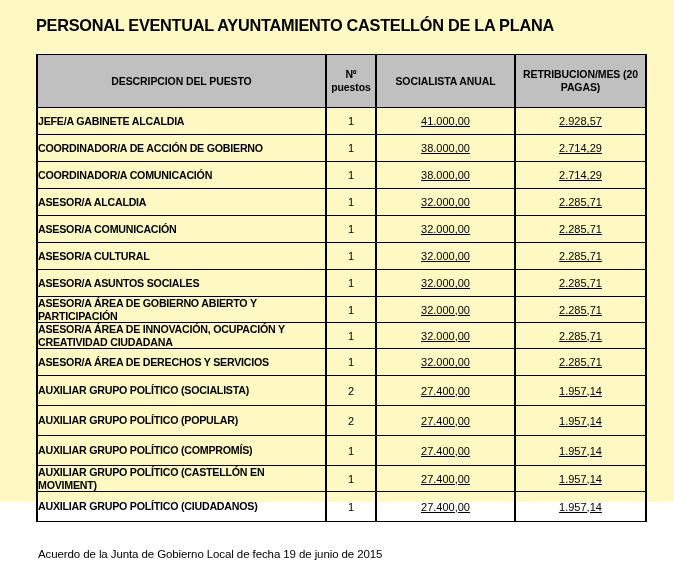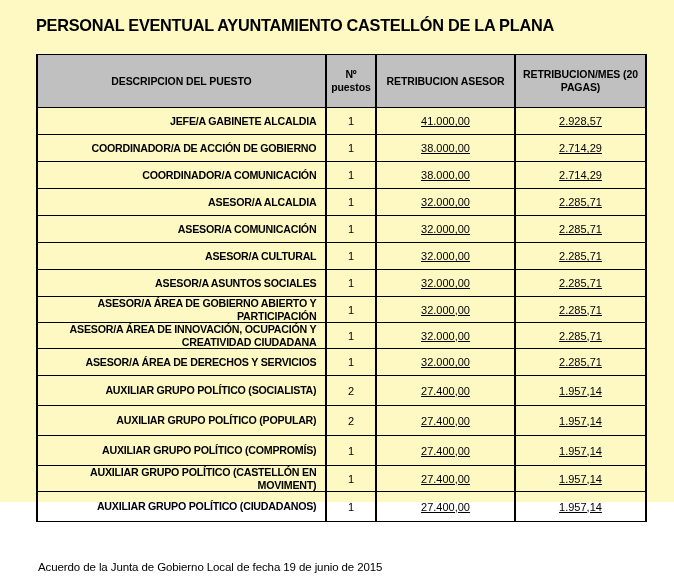--- a/index.html
+++ b/index.html
@@ -71,21 +71,21 @@
   tbody tr td {
     font-size: 11px;
     height: 27px;
   }
   tbody tr.tall td { height: 30px; }
   tbody tr.multi td { height: 26px; }
   tbody tr:last-child td { border-bottom: 2px solid #000; }
 
   td.c-desc {
     font-weight: bold;
-    text-align: right;
+    text-align: left;
     padding-left: 4px;
     padding-right: 2px;
     letter-spacing: -0.25px;
     line-height: 1.12;
     transform-origin: left center;
   }
   td.c-desc span { display: block; transform: scaleX(0.97); transform-origin: left center; }
   td.c-num {
     text-align: center;
     font-weight: normal;
@@ -93,21 +93,21 @@
   }
   td.c-anual, td.c-mes {
     text-align: center;
     font-weight: normal;
     font-size: 11px;
     text-decoration: underline;
   }
   #footer-note {
     position: absolute;
     left: 38px;
-    top: 561px;
+    top: 548px;
     font-size: 11.5px;
     font-weight: normal;
     letter-spacing: -0.1px;
     white-space: nowrap;
   }
 </style>
 </head>
 <body>
 
 <div id="page">
@@ -118,21 +118,21 @@
     <colgroup>
       <col class="col-desc">
       <col class="col-num">
       <col class="col-anual">
       <col class="col-mes">
     </colgroup>
     <thead>
       <tr>
         <th>DESCRIPCION DEL PUESTO</th>
         <th>Nº puestos</th>
-        <th>RETRIBUCION ASESOR</th>
+        <th>SOCIALISTA ANUAL</th>
         <th>RETRIBUCION/MES (20 PAGAS)</th>
       </tr>
     </thead>
     <tbody id="table-body">
         <tr>
           <td class="c-desc">
             <span>JEFE/A GABINETE ALCALDIA</span>
           </td>
           <td class="c-num">1</td>
           <td class="c-anual">41.000,00</td>

